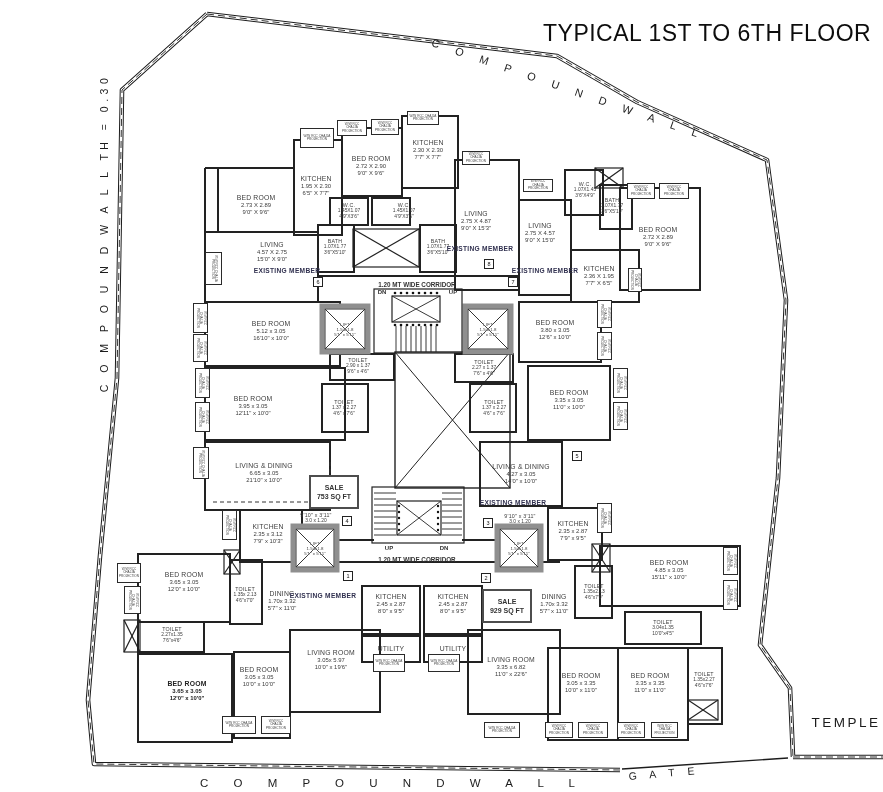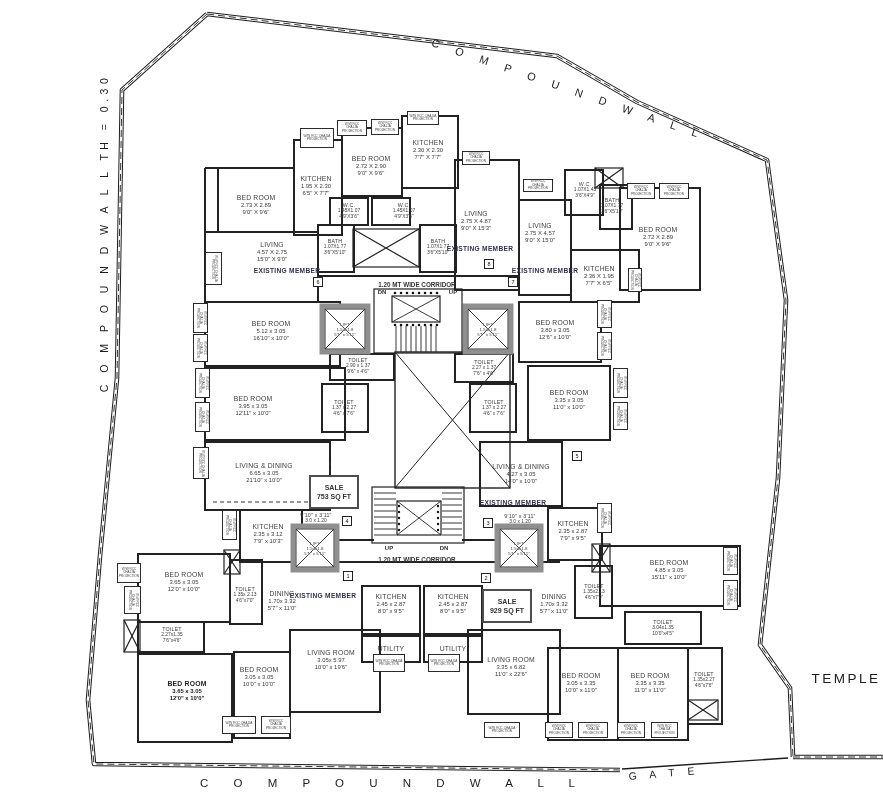--- a/index.html
+++ b/index.html
@@ -5,21 +5,21 @@
   html,body{margin:0;padding:0;background:#fff;font-family:"Liberation Sans",sans-serif;}
   .stage{position:relative;width:883px;height:792px;background:#ffffff;overflow:hidden;}
   svg.plan{position:absolute;left:0;top:0;}
   .abs{position:absolute;}
   .title{left:543px;top:20px;font-size:23px;color:#0d0d0d;letter-spacing:.5px;white-space:nowrap;}
   .wall-label{color:#1c1c1c;font-size:11px;white-space:nowrap;}
   .wl-top{left:432px;top:36px;letter-spacing:7px;transform:rotate(19deg);transform-origin:left center;}
   .wl-left{left:104px;top:233px;letter-spacing:4.5px;font-size:10.5px;transform:translate(-50%,-50%) rotate(-90deg);}
   .wl-bottom{left:393px;top:783px;letter-spacing:11px;font-size:11.5px;transform:translate(-50%,-50%);}
   .gate{left:664px;top:773px;letter-spacing:5px;font-size:10.5px;transform:translate(-50%,-50%) rotate(-5deg);}
-  .temple{left:846px;top:678px;font-size:13.5px;letter-spacing:2.5px;transform:translate(-50%,-50%);}
+  .temple{left:846px;top:722px;font-size:13.5px;letter-spacing:2.5px;transform:translate(-50%,-50%);}
   .room-label{position:absolute;transform:translate(-50%,-50%);text-align:center;color:#3c3c3c;line-height:1.18;white-space:nowrap;z-index:5;}
   .room-label .nm{font-size:6.8px;letter-spacing:.2px;}
   .room-label .dm{font-size:5.9px;}
   .room-label.small .nm{font-size:5.3px;}
   .room-label.small .dm{font-size:4.9px;}
   .room-label.lift .nm,.room-label.lift .dm{font-size:4.4px;text-shadow:0 0 2px #fff,0 0 2px #fff;}
   .room-label.em .nm{font-weight:bold;color:#30304f;font-size:6.6px;letter-spacing:.3px;}
   .room-label.bold .nm,.room-label.bold .dm{font-weight:bold;color:#222;}
   .corr{position:absolute;transform:translate(-50%,-50%);font-size:6.3px;font-weight:bold;color:#333;white-space:nowrap;z-index:5;}
   .updn{font-weight:bold;font-size:6px;}
@@ -225,20 +225,21 @@
           <circle cx="399" cy="530" r="1.2"></circle>
         <circle cx="438" cy="506" r="1.2"></circle>
           <circle cx="438" cy="512" r="1.2"></circle>
           <circle cx="438" cy="518" r="1.2"></circle>
           <circle cx="438" cy="524" r="1.2"></circle>
           <circle cx="438" cy="530" r="1.2"></circle>
       </g>
     </g>
   </svg>
 
+  <div class="abs title">TYPICAL 1ST TO 6TH FLOOR</div>
   <div class="abs wall-label wl-top">C O M P O U N D   W A L L</div>
   <div class="abs wall-label wl-left">C O M P O U N D   W A L L   TH = 0.30</div>
   <div class="abs wall-label wl-bottom">C O M P O U N D   W A L L</div>
   <div class="abs wall-label gate">G A T E</div>
   <div class="abs wall-label temple">TEMPLE</div>
 
   <div class="corr" style="left:417px;top:284px;">1.20 MT WIDE CORRIDOR</div>
   <div class="corr updn" style="left:382px;top:292px;">DN</div>
   <div class="corr updn" style="left:453px;top:292px;">UP</div>
   <div class="corr" style="left:417px;top:559px;">1.20 MT WIDE CORRIDOR</div>

